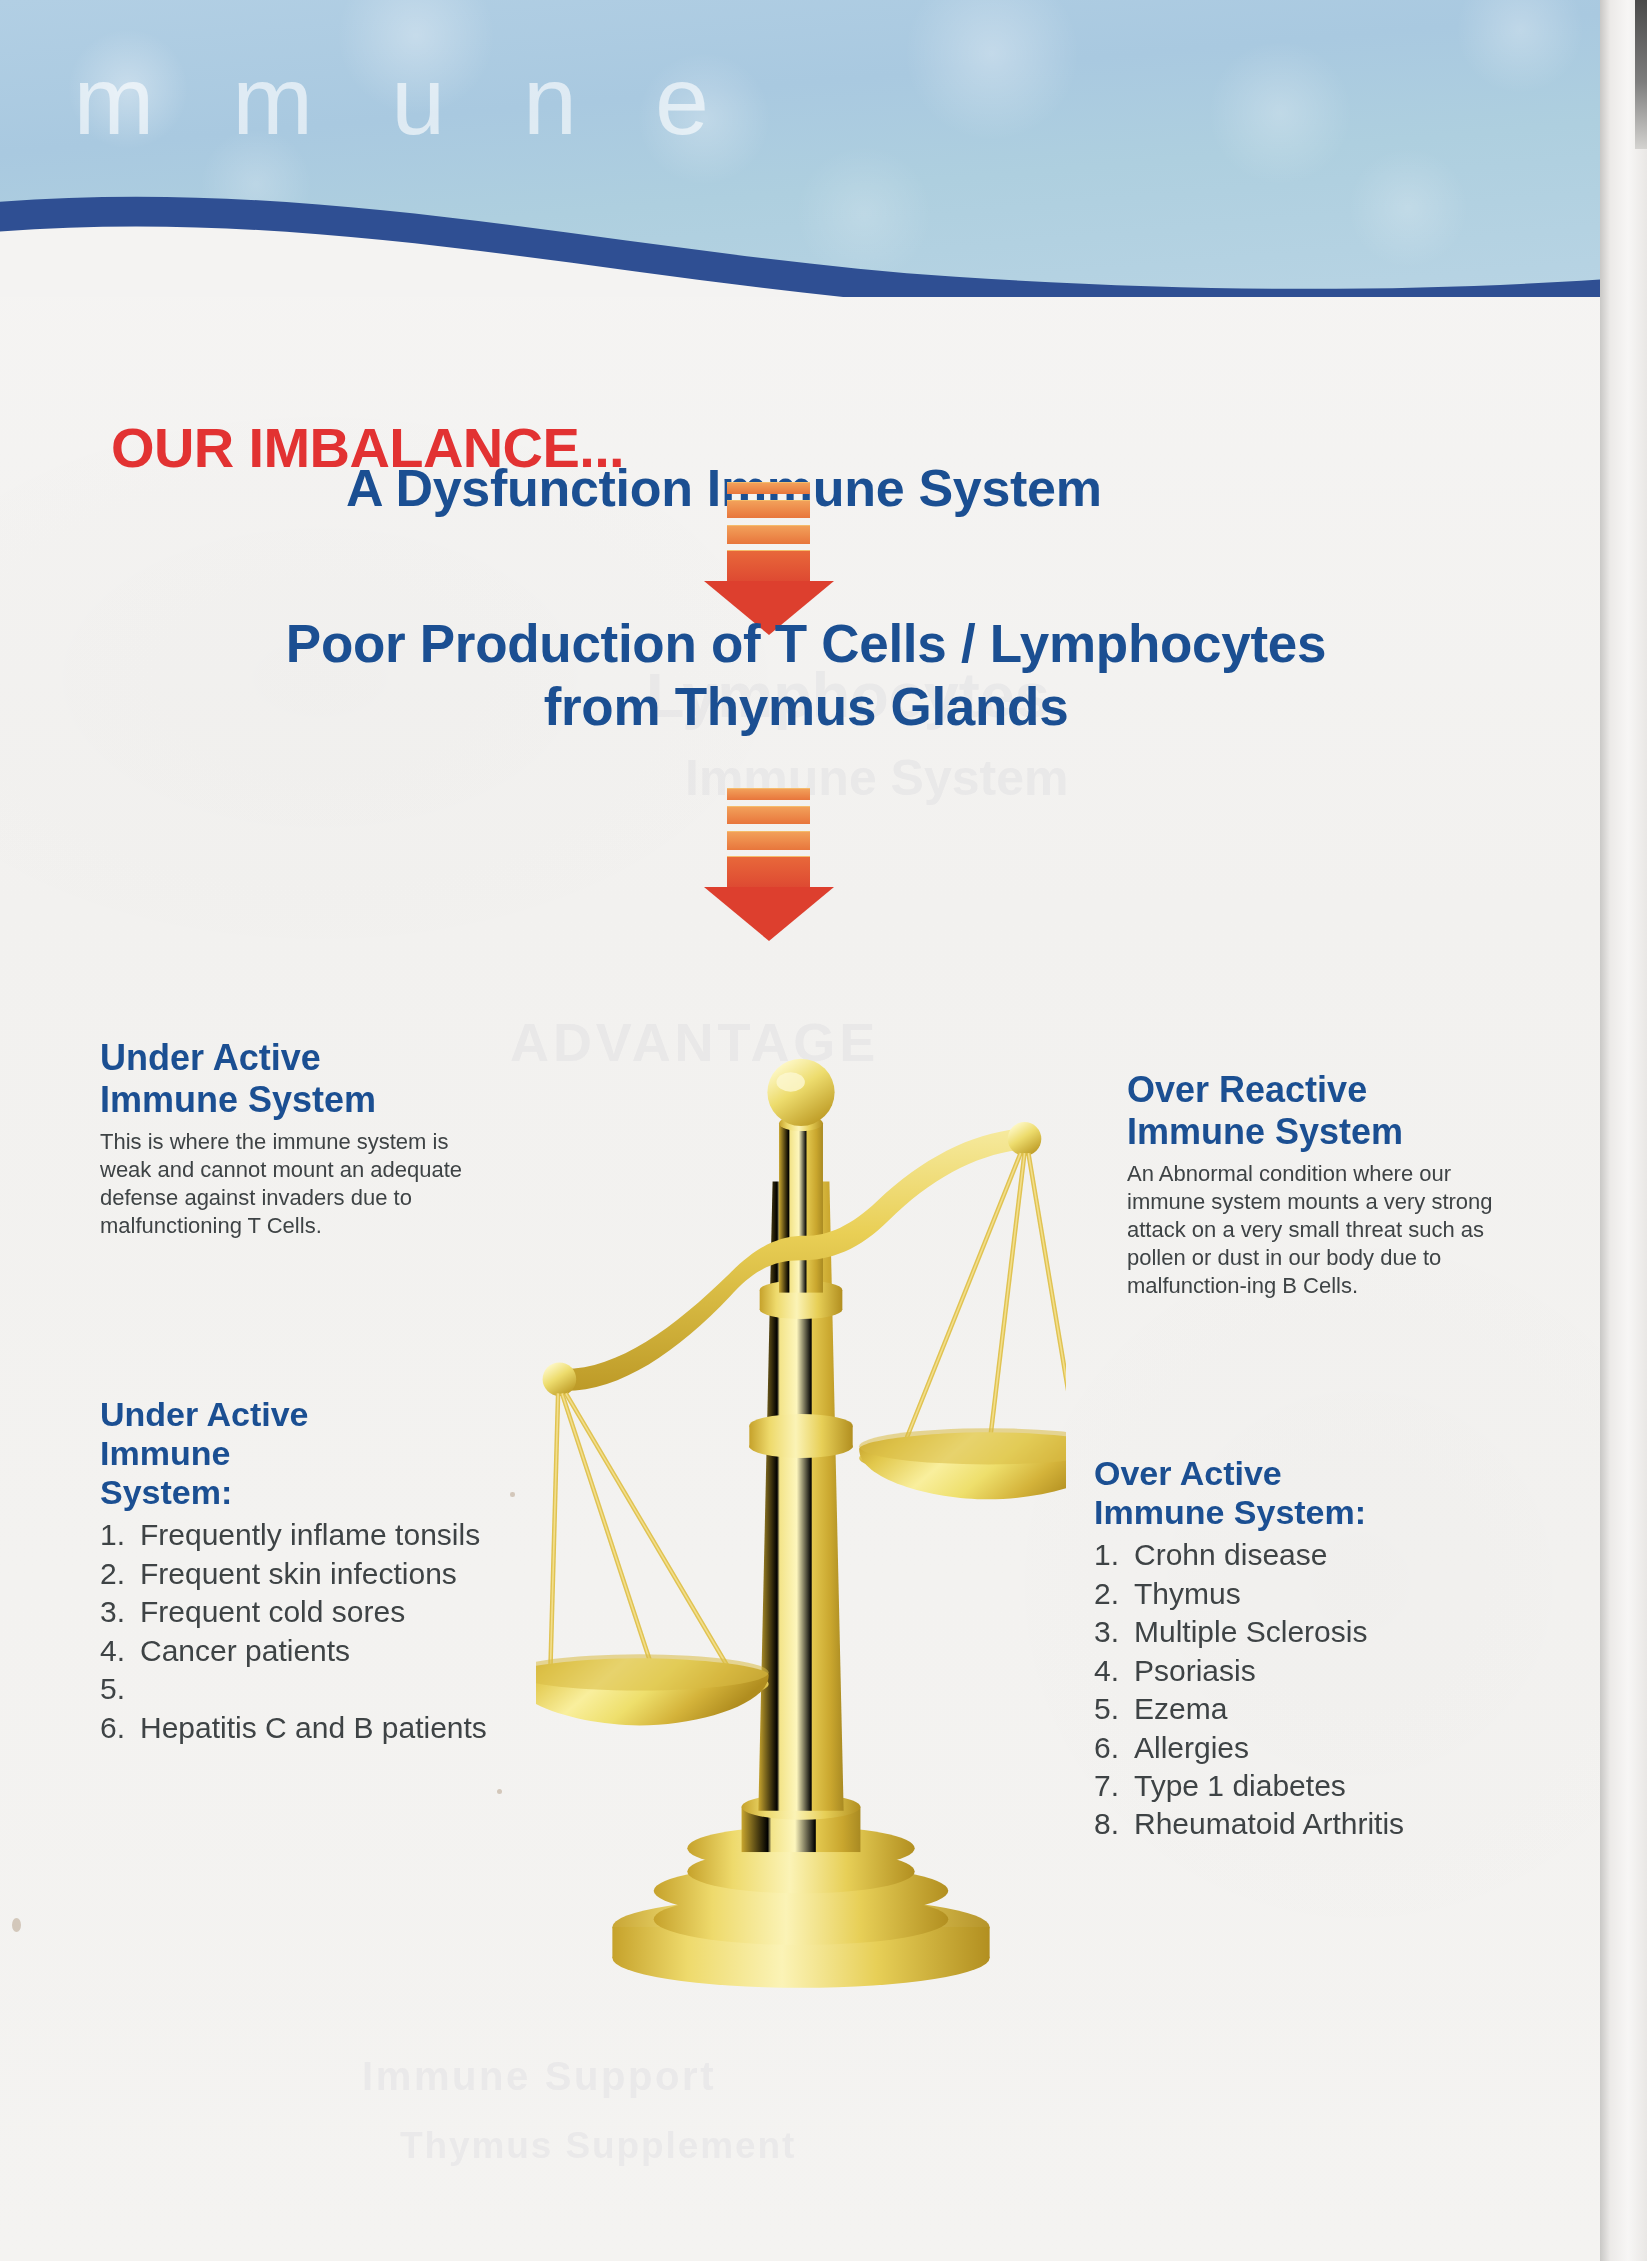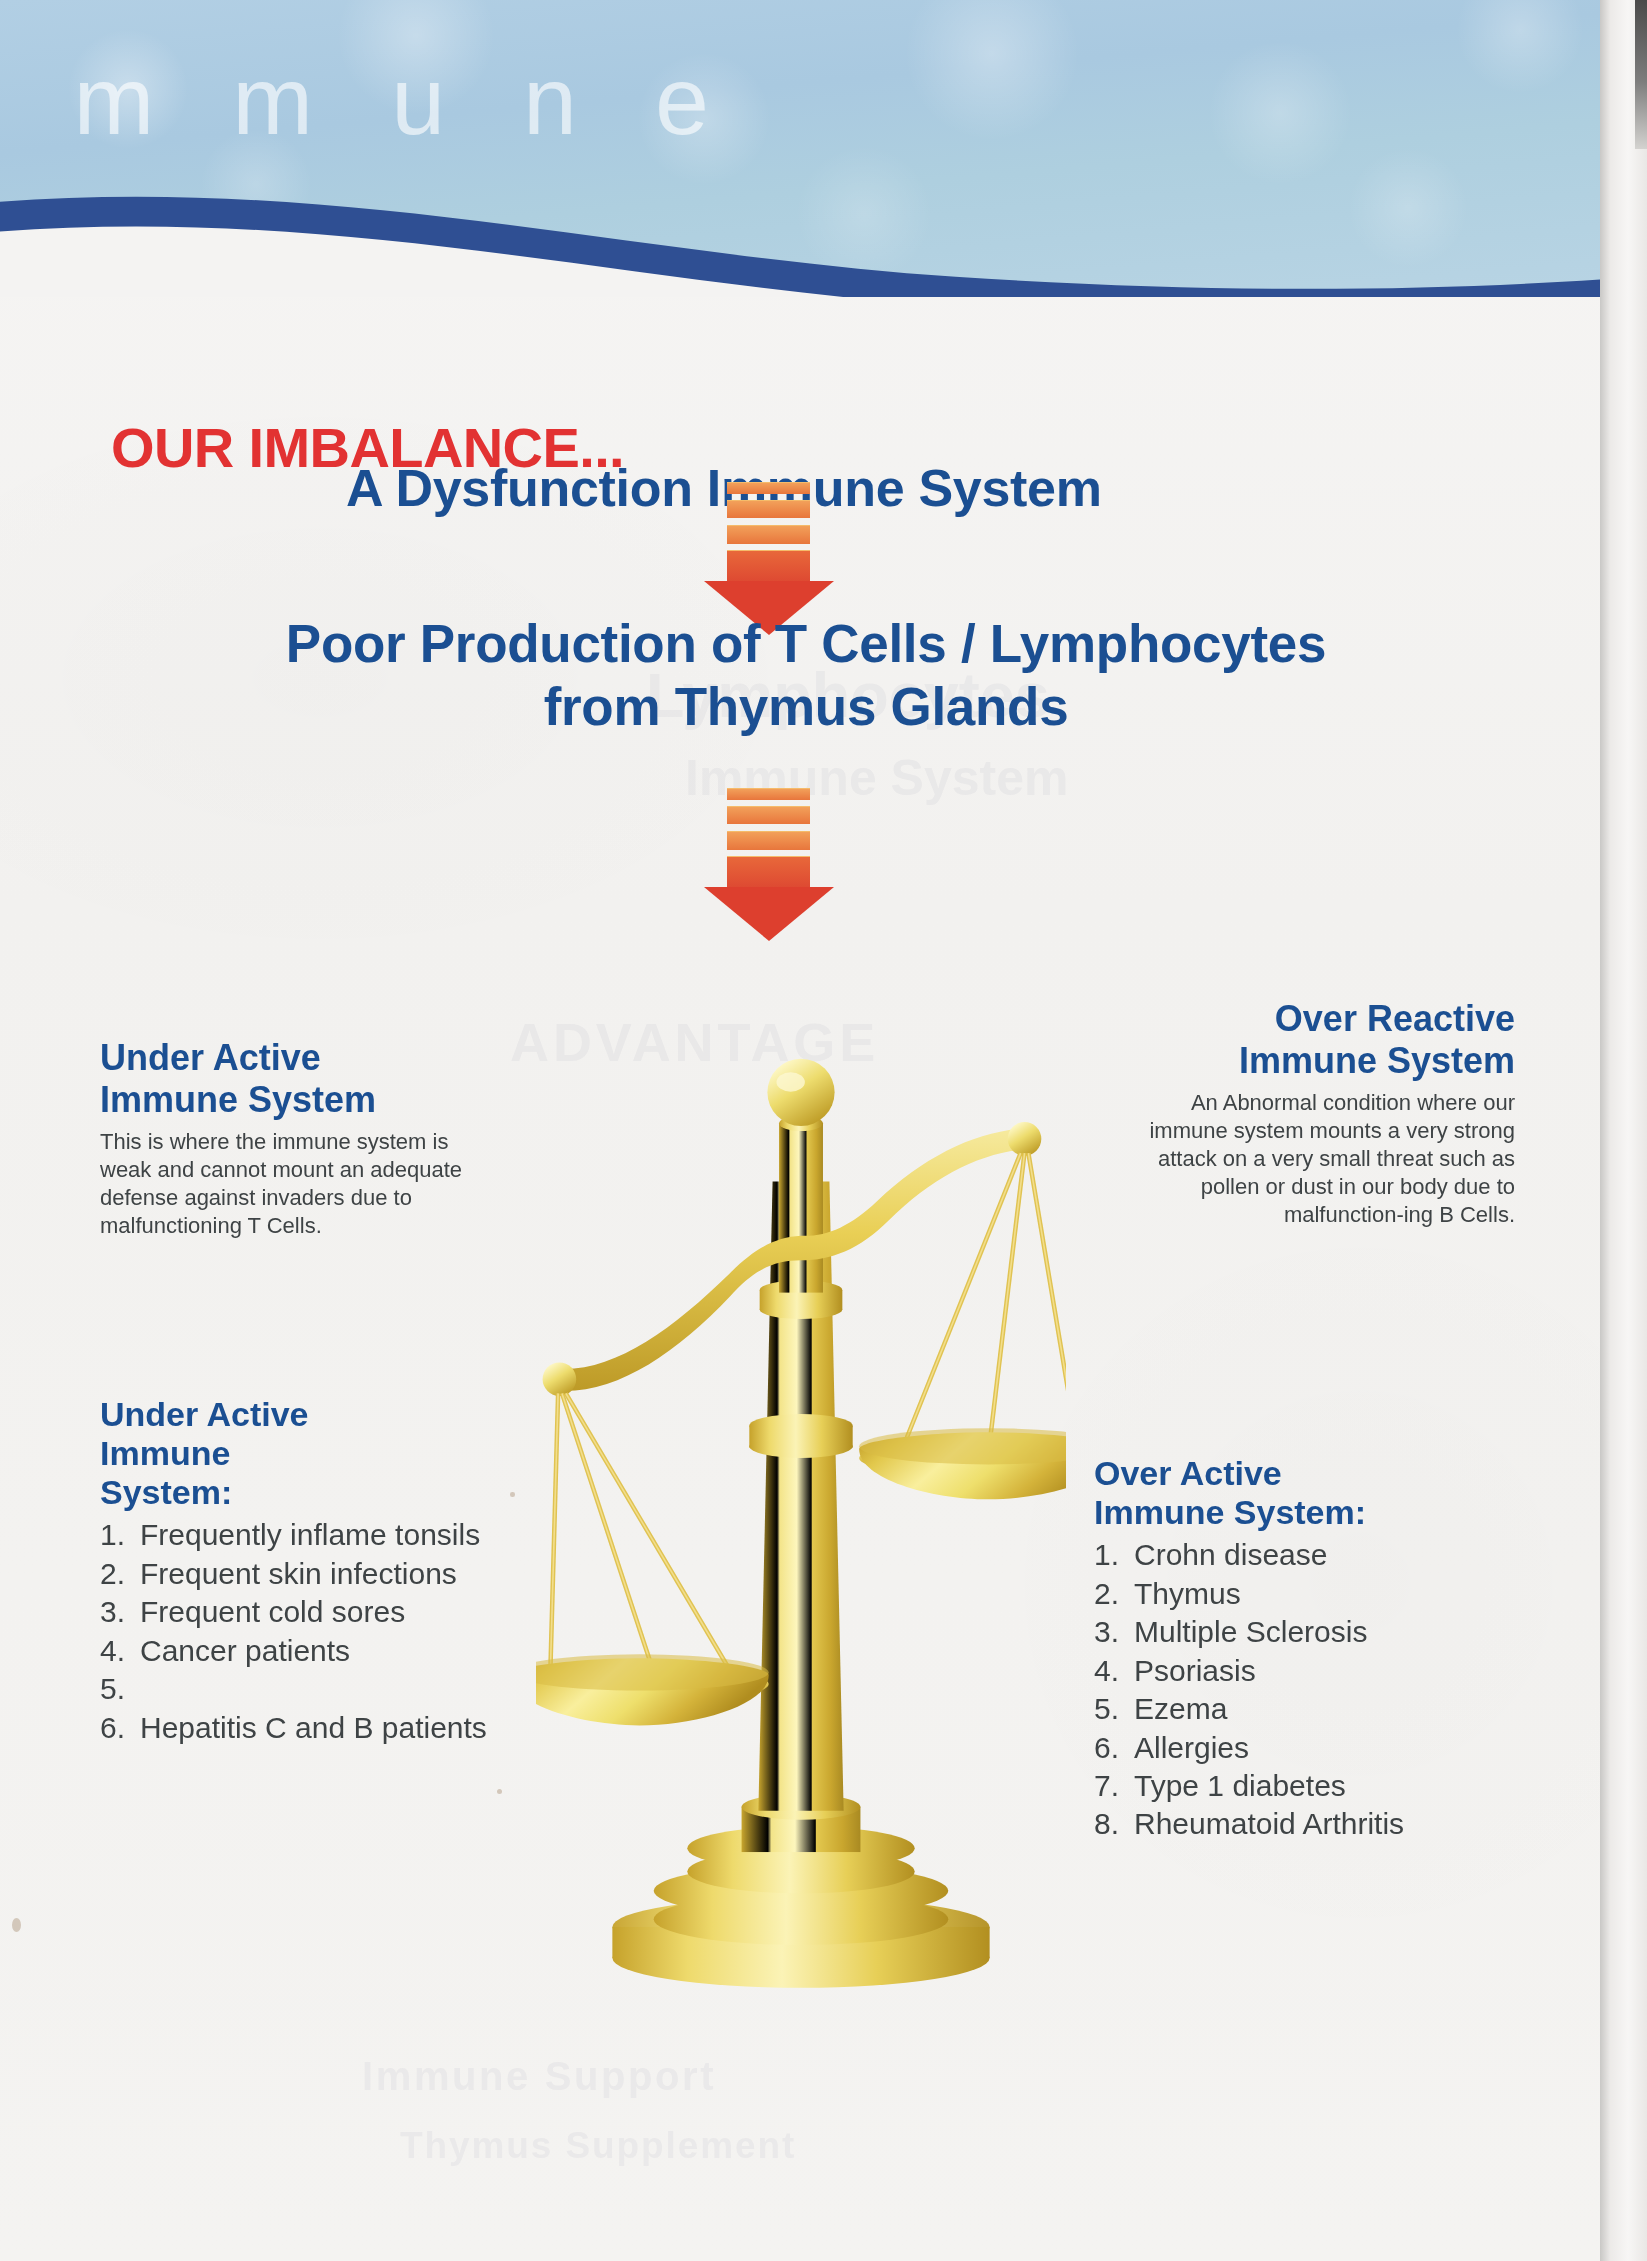--- a/index.html
+++ b/index.html
@@ -142,21 +142,21 @@
     text-align: center;
     font-size: 53px;
     font-weight: bold;
     color: #1b4f92;
     line-height: 1.18;
     letter-spacing: -0.3px;
   }
 
   
   .col-left  { position: absolute; left: 100px;  top: 740px; width: 394px; }
-  .col-right { position: absolute; left: 1127px; top: 701px; width: 388px; text-align: right; }
+  .col-right { position: absolute; left: 1127px; top: 772px; width: 388px; }
 
   .col-head {
     font-size: 36px; font-weight: bold; color: #1b4f92;
     line-height: 1.16; margin-bottom: 7.8px;
   }
   .col-body {
     font-size: 22px; color: #3e4345; line-height: 1.27;
   }
 
   .list-block-left  { position: absolute; left: 100px;  top: 1098px; width: 400px; }

